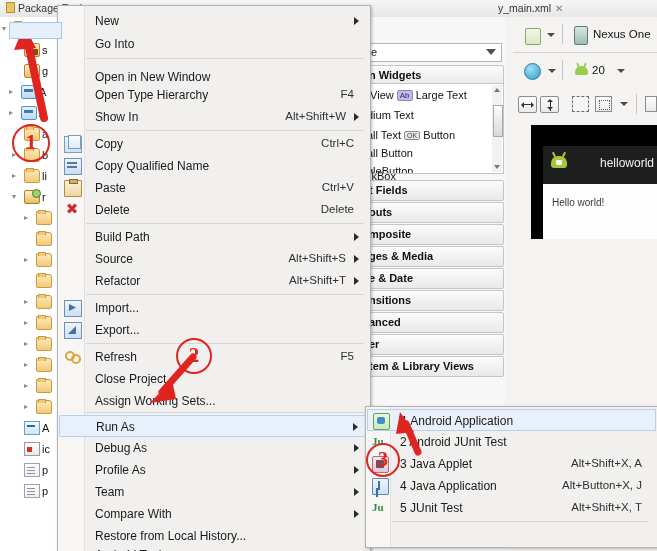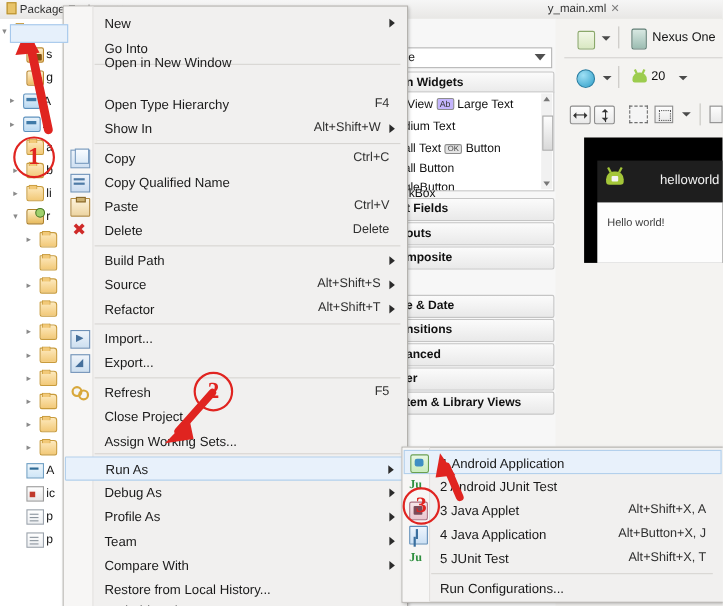--- a/index.html
+++ b/index.html
@@ -331,20 +331,23 @@
 
   <div class="palgroup" style="top:163px">
     <span>t Fields</span>
     </div>
   <div class="palgroup" style="top:185px">
     <span>outs</span>
     </div>
   <div class="palgroup" style="top:207px">
     <span>mposite</span>
     </div>
+  <div class="palgroup" style="top:229px">
+    <span>ges &amp; Media</span>
+    </div>
   <div class="palgroup" style="top:251px">
     <span>e &amp; Date</span>
     </div>
   <div class="palgroup" style="top:273px">
     <span>nsitions</span>
     </div>
   <div class="palgroup" style="top:295px">
     <span>anced</span>
     </div>
   <div class="palgroup" style="top:317px">
@@ -414,21 +417,21 @@
   <div class="mi" style="top:4px">
     <span class="mlabel">New</span>
     <span class="marrow"></span>
     </div>
   <div class="mi" style="top:27px">
     <span class="mlabel">Go Into</span>
     </div>
 
   <div class="msep" style="top:52px"></div>
 
-  <div class="mi" style="top:40px">
+  <div class="mi" style="top:60px">
     <span class="mlabel">Open in New Window</span>
     </div>
   <div class="mi" style="top:78px">
     <span class="mlabel">Open Type Hierarchy</span>
     <span class="maccel" style="right:14px">F4</span>
     </div>
   <div class="mi" style="top:100px">
     <span class="mlabel">Show In</span>
     <span class="maccel" style="right:22px">Alt+Shift+W</span>
     <span class="marrow"></span>
@@ -550,23 +553,20 @@
     <span class="saccel" style="right:14px">Alt+Button+X, J</span>
     </div>
   <div class="si" style="top:90px">
     <span class="sicon g-ju">Ju</span>
     <span class="slabel">5 JUnit Test</span>
     <span class="saccel" style="right:14px">Alt+Shift+X, T</span>
     </div>
 
   <div class="msep" style="left:26px;width:256px;top:114px"></div>
 
-  <div class="si" style="top:117px">
-    <span class="slabel">Run Configurations...</span>
-    </div>
 </div>
 
 <svg class="annsvg">
 
   <g>
     <path d="M44,118 L27,38" stroke="#e02420" stroke-width="8" stroke-linecap="round" fill="none"></path>
     <path d="M24,26 L36,48 L14,50 Z" fill="#e02420"></path>
   </g>
 
   <g>

